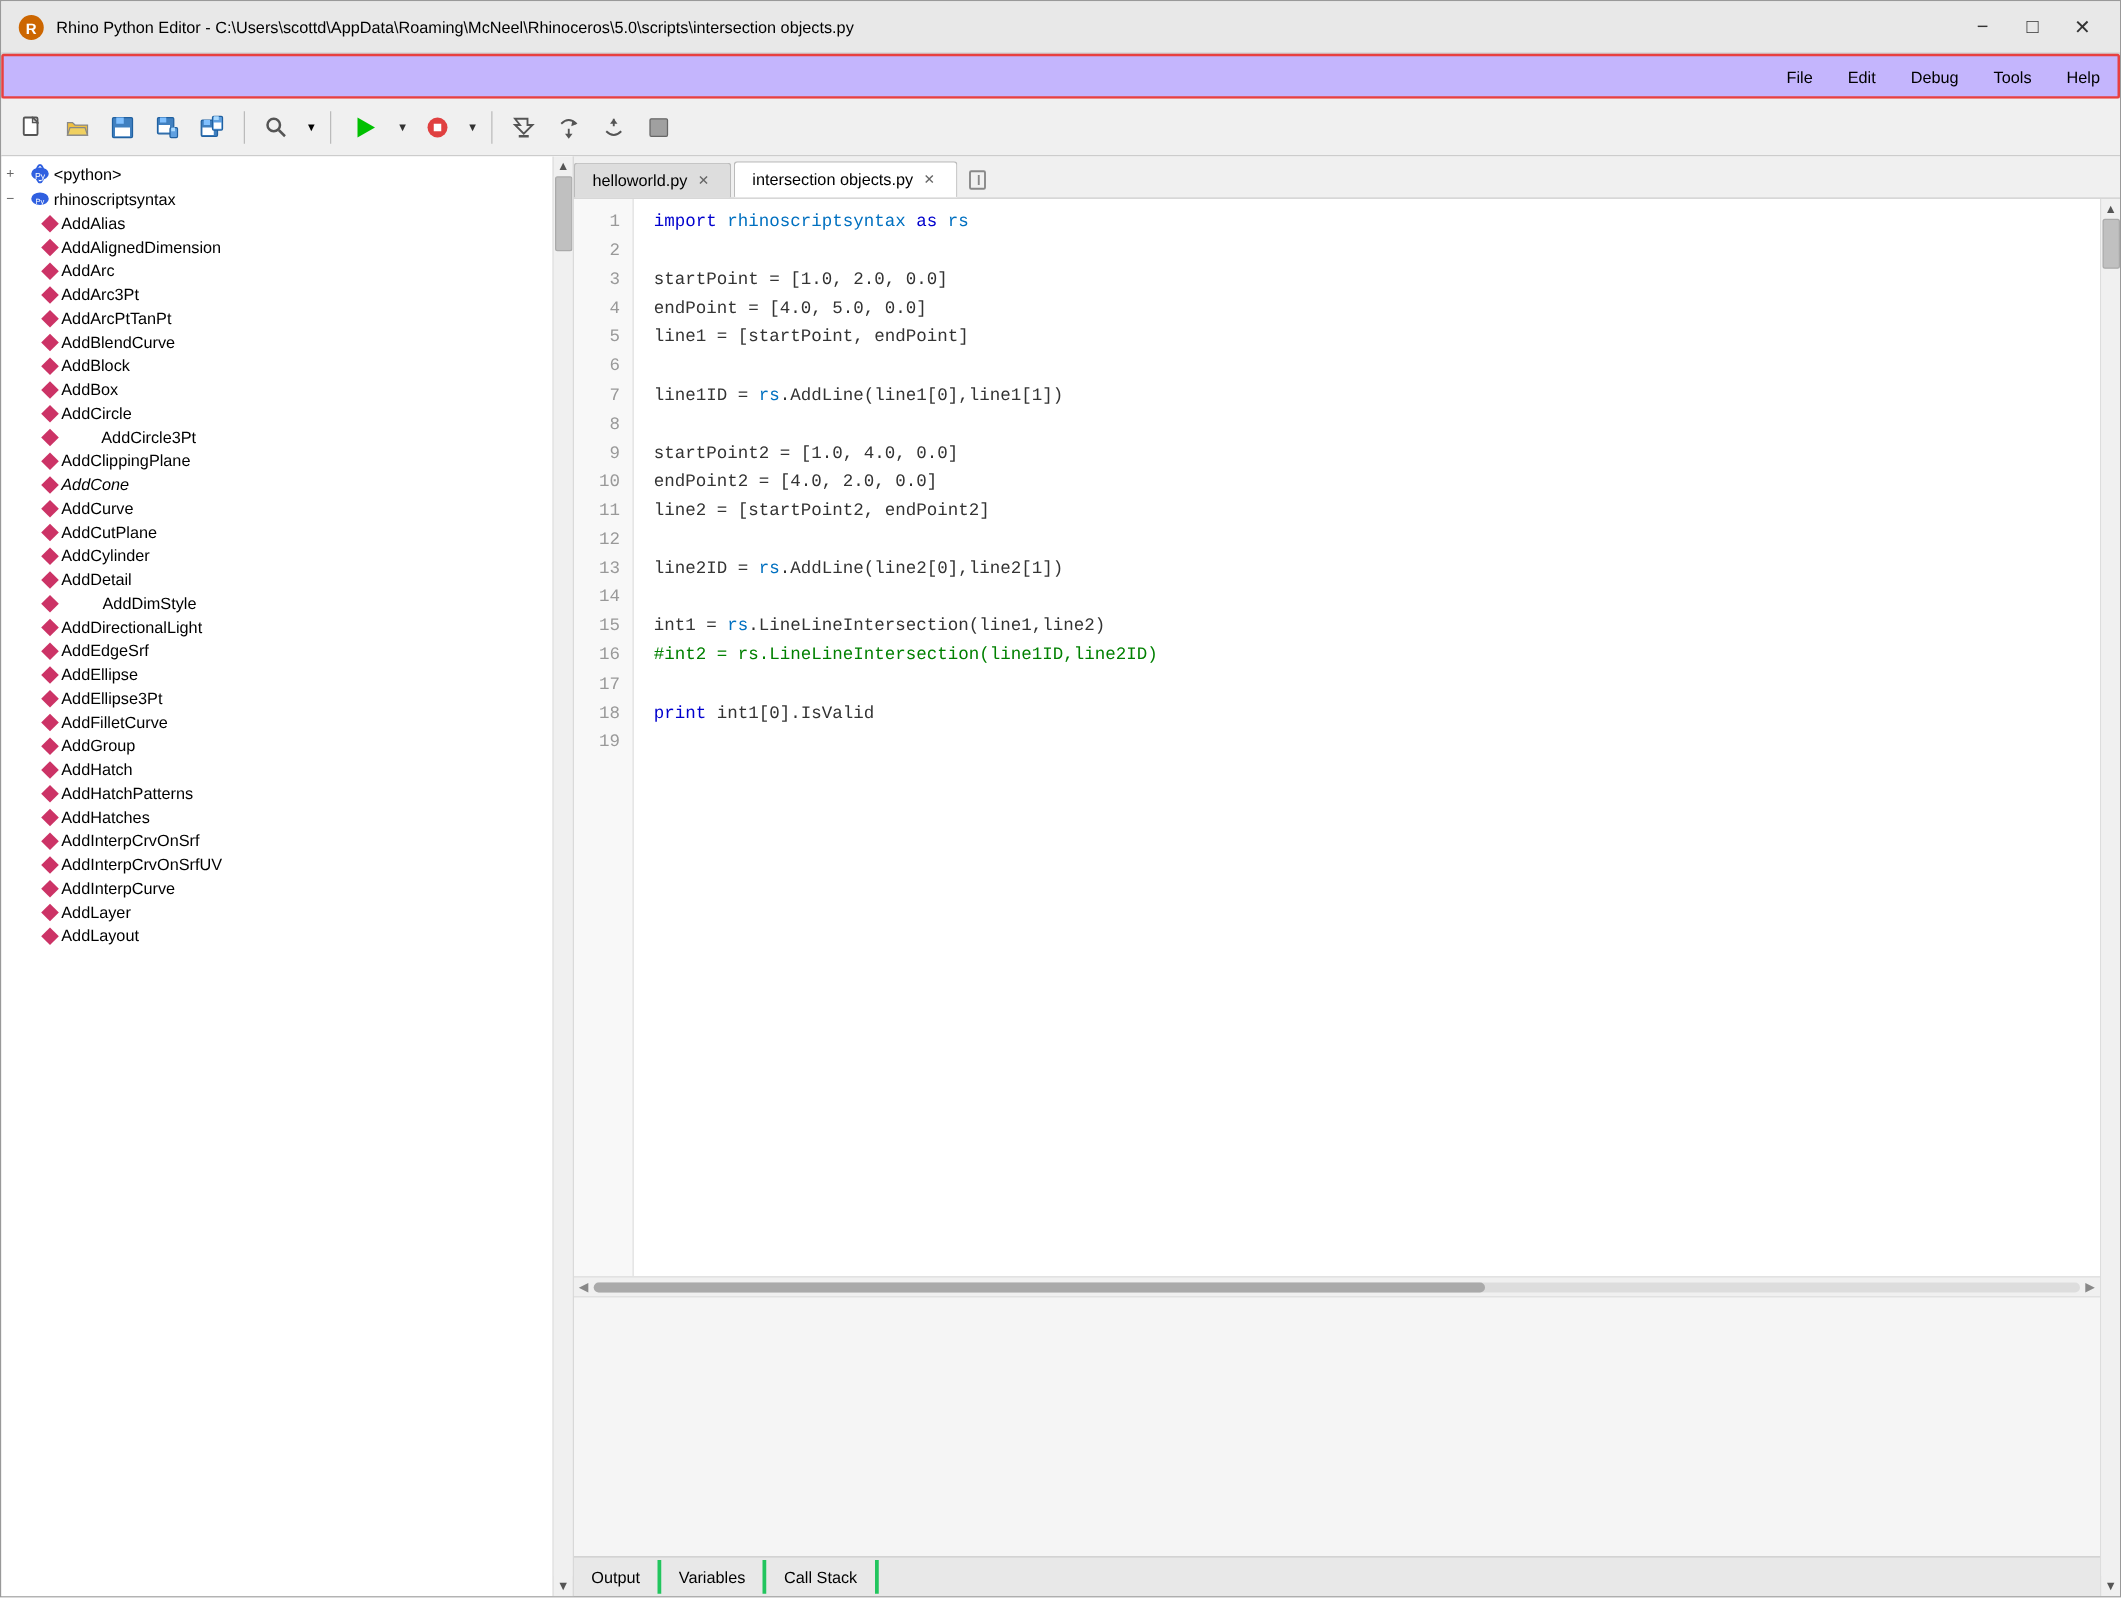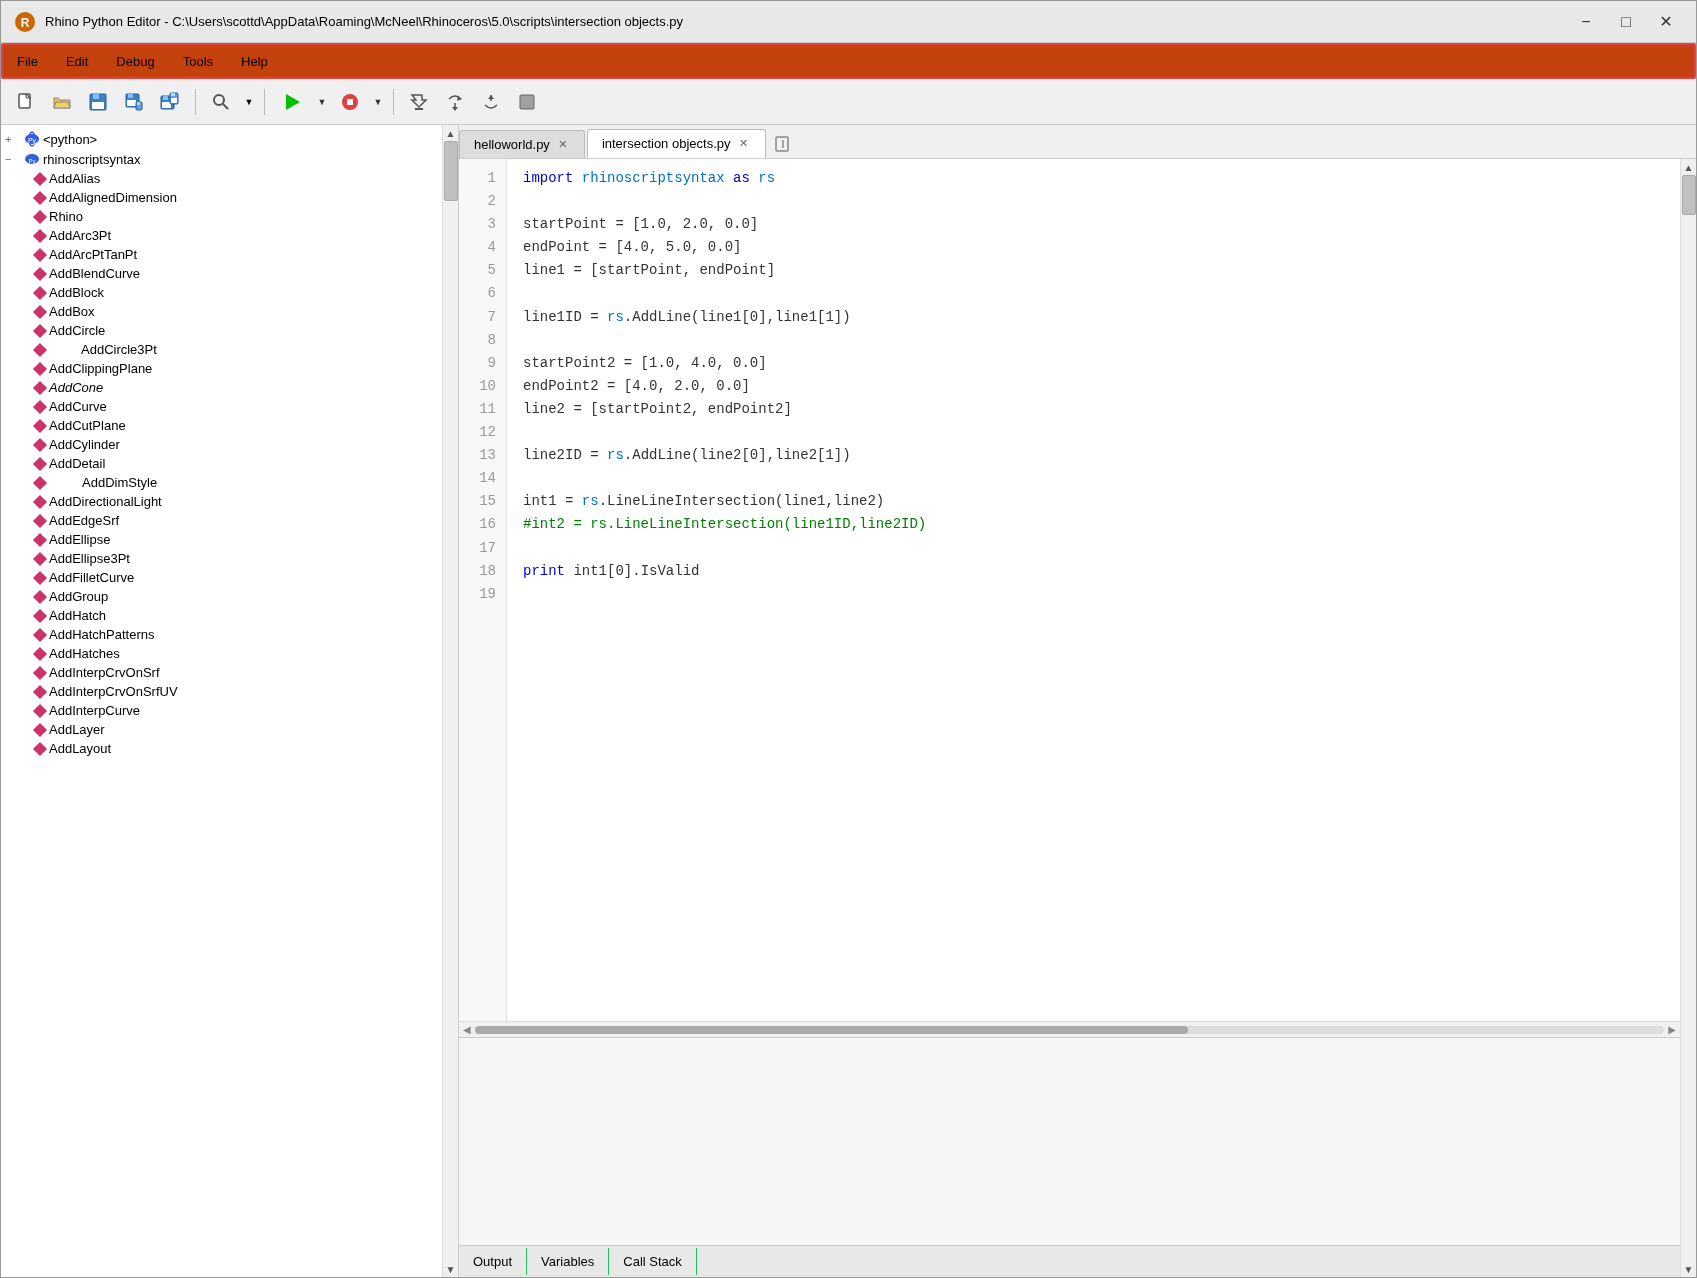--- a/index.html
+++ b/index.html
@@ -53,28 +53,29 @@
       background: transparent;
       cursor: pointer;
       display: flex;
       align-items: center;
       justify-content: center;
       font-size: 16px;
       color: #333;
     }
 
     .menu-bar {
-      background: #c2410c;
+      background: #c4b5fd;
       height: 36px;
       display: flex;
       align-items: center;
       border: 2px solid #e84040;
       border-radius: 2px;
       flex-shrink: 0;
       margin: 0;
+      justify-content: flex-end;
     }
     .menu-item {
       padding: 6px 14px;
       cursor: pointer;
       font-size: 13px;
       color: #000;
     }
 
     .toolbar {
       background: #f0f0f0;
@@ -293,21 +294,21 @@
       align-items: center;
       border-top: 1px solid #ccc;
       background: #e8e8e8;
       height: 32px;
       flex-shrink: 0;
     }
     .output-tab {
       padding: 6px 14px;
       cursor: pointer;
       font-size: 13px;
-      border-right: 1px solid #22c55e;
+      border-right: 3px solid #22c55e;
     }
 
     
     .vertical-scrollbar {
       width: 16px;
       background: #f0f0f0;
       border-left: 1px solid #ddd;
       display: flex;
       flex-direction: column;
       align-items: center;
@@ -508,21 +509,21 @@
           <div class="tree-item" style="padding-left:30px;">
             <div class="diamond-icon small" style="background:#cc3366;"></div>
             <span>AddAlias</span>
           </div>
           <div class="tree-item" style="padding-left:30px;">
             <div class="diamond-icon small" style="background:#cc3366;"></div>
             <span>AddAlignedDimension</span>
           </div>
           <div class="tree-item" style="padding-left:30px;">
             <div class="diamond-icon small" style="background:#cc3366;"></div>
-            <span>Rhino</span>
+            <span>AddArc</span>
           </div>
           <div class="tree-item" style="padding-left:30px;">
             <div class="diamond-icon small" style="background:#cc3366;"></div>
             <span>AddArc3Pt</span>
           </div>
           <div class="tree-item" style="padding-left:30px;">
             <div class="diamond-icon small" style="background:#cc3366;"></div>
             <span>AddArcPtTanPt</span>
           </div>
           <div class="tree-item" style="padding-left:30px;">

